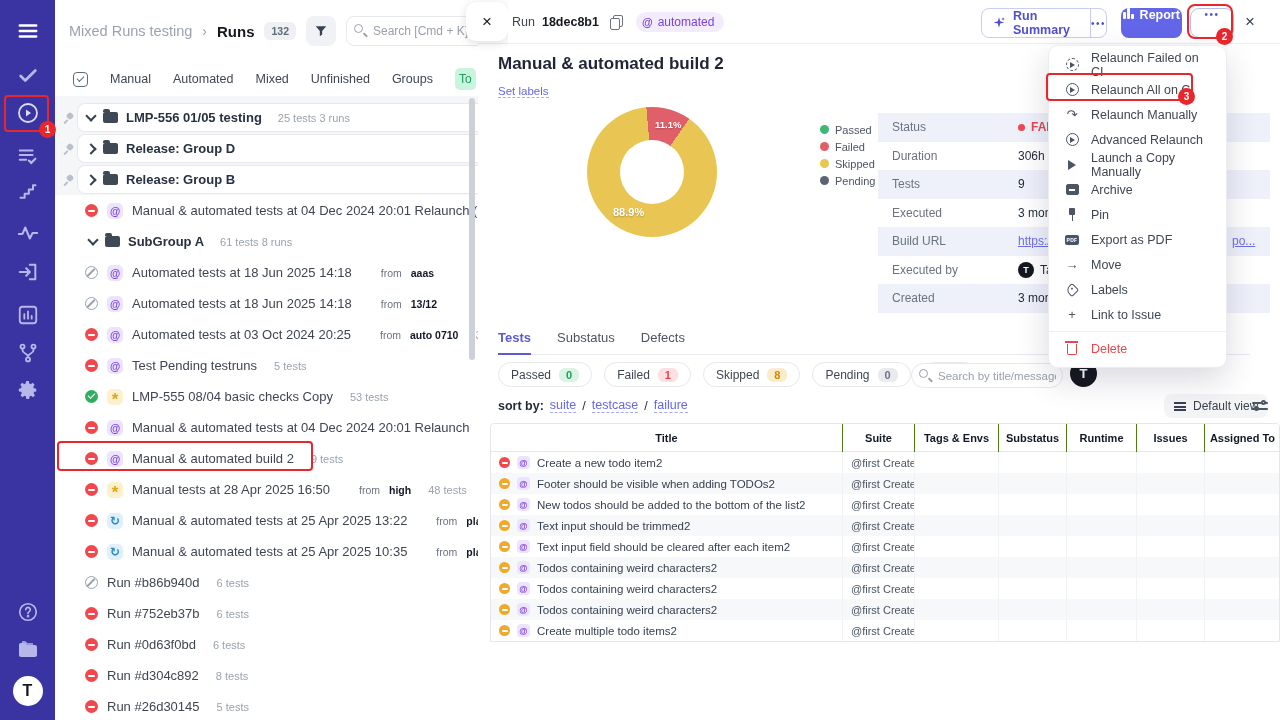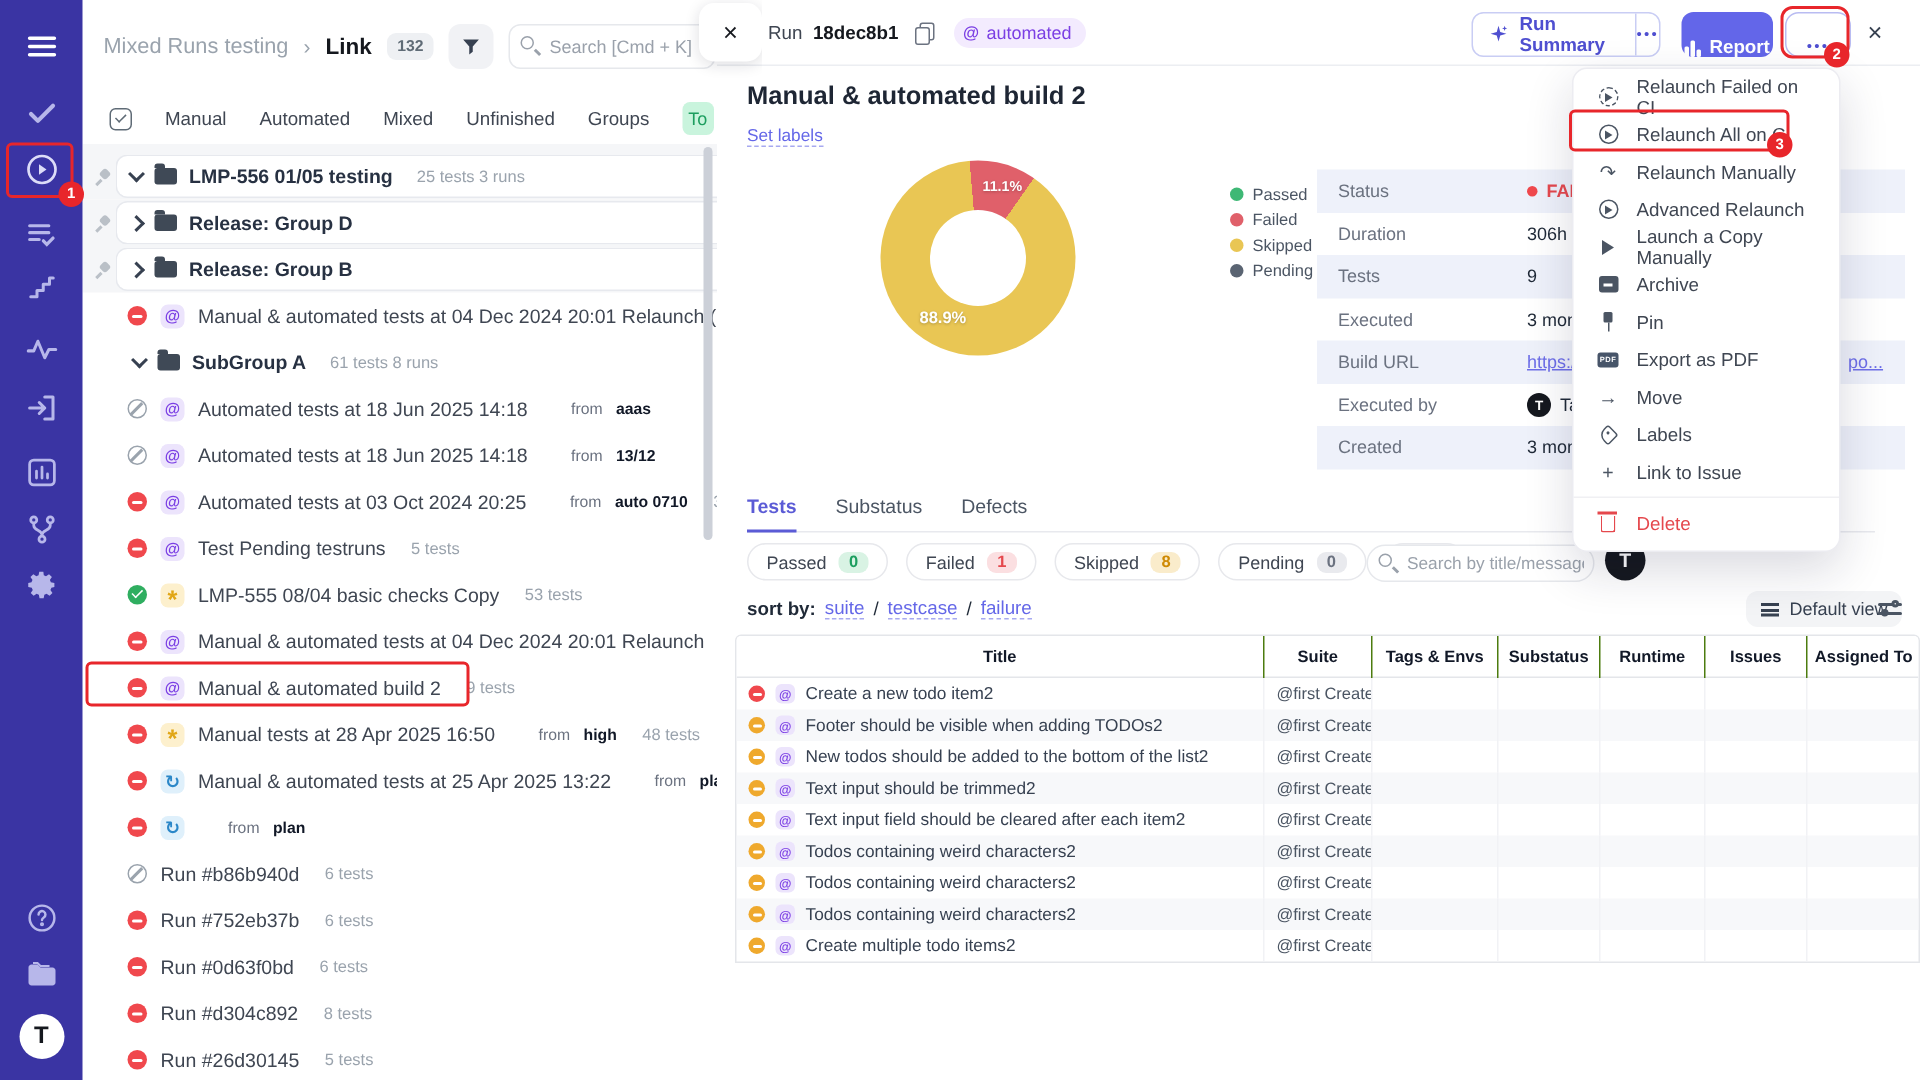--- a/index.html
+++ b/index.html
@@ -74,21 +74,21 @@
   .main-top{position:relative;height:44px;border-bottom:1px solid #eceef2;display:flex;align-items:center;padding:0 20px;gap:7px}
   .rdot{width:7px;height:7px;border-radius:50%;background:#f0484d}
   .runword{font-size:12.5px;color:#3f4652}
   .runid{font-size:12.5px;font-weight:700;color:#15181e}
   .copy-ic{width:11px;height:13px;position:relative;margin-left:4px;cursor:pointer}
   .copy-ic::before,.copy-ic::after{content:"";position:absolute;width:8px;height:10px;border:1.5px solid #6b7280;border-radius:2px;background:#fff}
   .copy-ic::before{left:3px;top:0}
   .copy-ic::after{left:0;top:3px}
   .autobadge{display:flex;align-items:center;gap:5px;background:#f3ebfe;border-radius:11px;padding:3px 10px 3px 6px;font-size:12px;color:#7b3fe4;margin-left:8px}
   .autobadge .at{font-weight:700;font-size:11px}
-  .btn{position:absolute;top:8px;height:30px;display:flex;align-items:flex-end;border-radius:8px;font-size:12.5px;cursor:pointer}
+  .btn{position:absolute;top:8px;height:30px;display:flex;align-items:flex-start;border-radius:8px;font-size:12.5px;cursor:pointer}
   .btn-summary{left:503px;width:126px;border:1px solid #c9cdf4;color:#4f4fd0;background:#fff;padding:0}
   .btn-summary .seg1{display:flex;align-items:center;gap:7px;padding:0 10px;height:100%;border-right:1px solid #c9cdf4;font-weight:600}
   .btn-summary .seg2{flex:1;display:flex;align-items:center;justify-content:center;height:100%}
   .dots3::before{content:"\2022\2022\2022";letter-spacing:1.5px;font-size:10px}
   .btn-report{left:643px;width:61px;background:#6366e9;color:#fff;justify-content:center;gap:6px;font-weight:600}
   .btn-more{left:712px;width:44px;border:1px solid #b9bcf2;color:#4f4fd0;justify-content:center;border-radius:9px}
   .main-close{position:absolute;left:767px;top:13px;font-size:17px;color:#374151;cursor:pointer;line-height:1}
   .run-title{position:absolute;left:20px;top:54px;font-size:17px;font-weight:700;color:#1e2634}
   .setlabels{position:absolute;left:20px;top:85px;font-size:11.5px;color:#6467e8;border-bottom:1px dashed #a7a9f0;cursor:pointer}
   
@@ -263,21 +263,21 @@
     </span>
   <span class="sb-avatar" style="top:676px">
       <span>T</span>
     </span>
 </div>
 
 <div class="runs-panel">
   <div class="panel-head">
     <span class="crumb-project">Mixed Runs testing</span>
     <span class="crumb-sep">›</span>
-    <span class="crumb-current">Link</span>
+    <span class="crumb-current">Runs</span>
     <span class="crumb-count">132</span>
     <span class="filter-btn">
         <svg width="14" height="14" viewBox="0 0 24 24" fill="#374151">
           <path d="M3 4h18l-7 8v6l-4 3v-9z"></path>
         </svg>
       </span>
     <span class="searchbox">
       <i class="mag"></i>
       <input type="text" placeholder="Search [Cmd + K]" style="">
     </span>
@@ -393,20 +393,21 @@
       <span class="st failed"></span>
       <span class="kind mixed"></span>
       <span class="rtitle">Manual &amp; automated tests at 25 Apr 2025 13:22</span>
       <span class="rfrom">from</span>
       <span class="rfromv">plan 35</span>
 
     </div>
     <div class="lrow runrow">
       <span class="st failed"></span>
       <span class="kind mixed"></span>
+      <span class="rtitle">Manual &amp; automated tests at 25 Apr 2025 10:35</span>
       <span class="rfrom">from</span>
       <span class="rfromv">plan</span>
 
     </div>
     <div class="lrow runrow">
       <span class="st canceled"></span>
       <span class="rtitle">Run #b86b940d</span>
       <span class="rmeta">6 tests</span>
     </div>
     <div class="lrow runrow">

